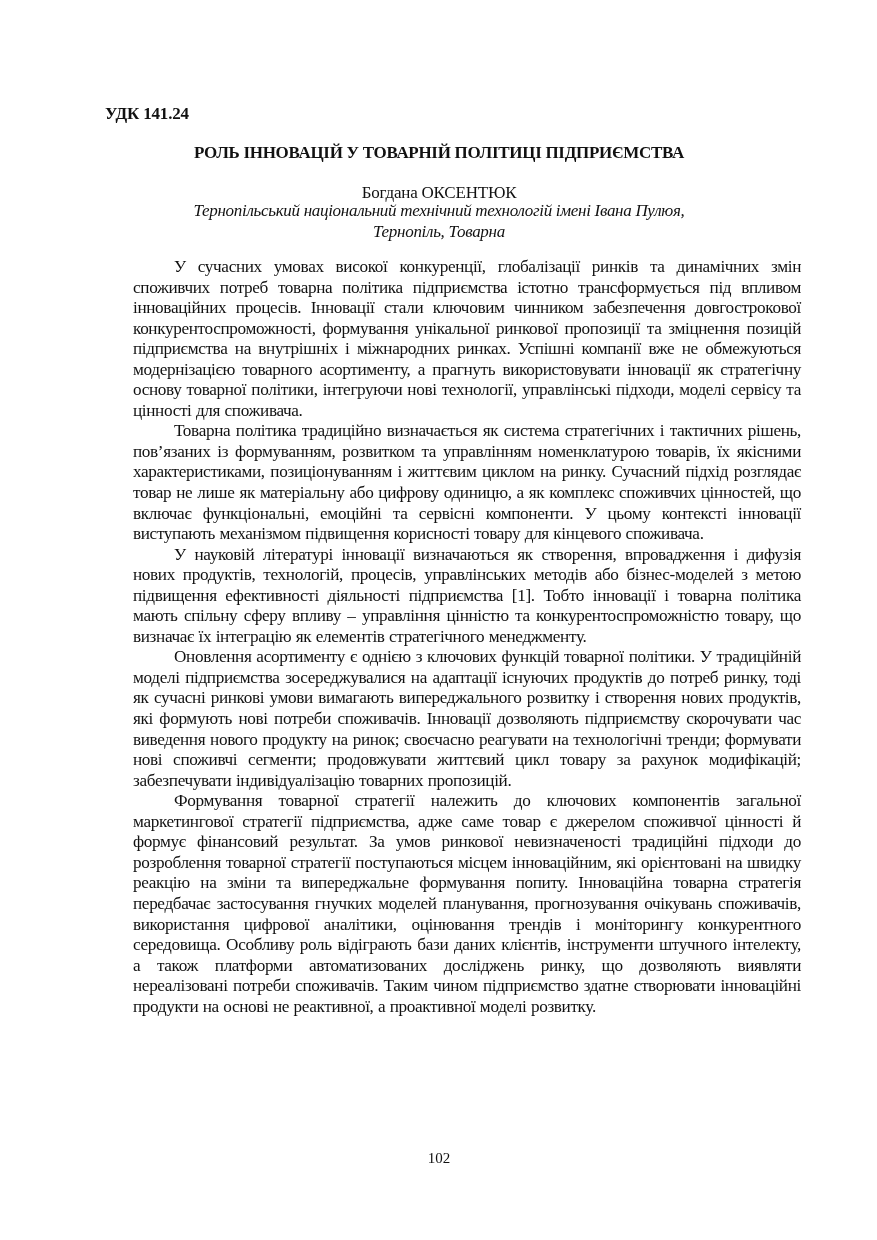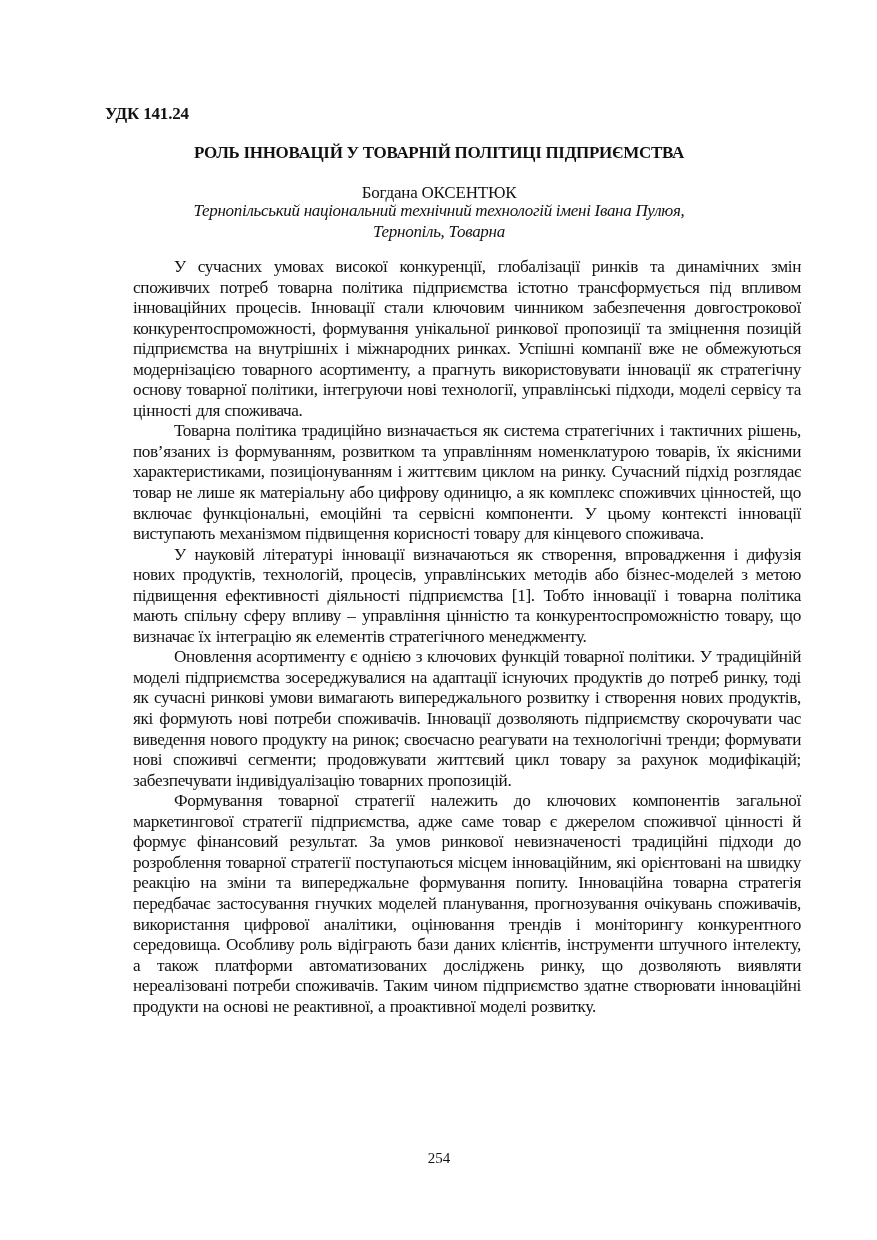--- a/index.html
+++ b/index.html
@@ -26,14 +26,14 @@
     <span>Тернопільський національний технічний технологій імені Івана Пулюя,</span>
     <span>Тернопіль, Товарна</span>
   </div>
   <div class="body">
     <p>У сучасних умовах високої конкуренції, глобалізації ринків та динамічних змін споживчих потреб товарна політика підприємства істотно трансформується під впливом інноваційних процесів. Інновації стали ключовим чинником забезпечення довгострокової конкурентоспроможності, формування унікальної ринкової пропозиції та зміцнення позицій підприємства на внутрішніх і міжнародних ринках. Успішні компанії вже не обмежуються модернізацією товарного асортименту, а прагнуть використовувати інновації як стратегічну основу товарної політики, інтегруючи нові технології, управлінські підходи, моделі сервісу та цінності для споживача.</p>
     <p>Товарна політика традиційно визначається як система стратегічних і тактичних рішень, пов’язаних із формуванням, розвитком та управлінням номенклатурою товарів, їх якісними характеристиками, позиціонуванням і життєвим циклом на ринку. Сучасний підхід розглядає товар не лише як матеріальну або цифрову одиницю, а як комплекс споживчих цінностей, що включає функціональні, емоційні та сервісні компоненти. У цьому контексті інновації виступають механізмом підвищення корисності товару для кінцевого споживача.</p>
     <p>У науковій літературі інновації визначаються як створення, впровадження і дифузія нових продуктів, технологій, процесів, управлінських методів або бізнес-моделей з метою підвищення ефективності діяльності підприємства [1]. Тобто інновації і товарна політика мають спільну сферу впливу – управління цінністю та конкурентоспроможністю товару, що визначає їх інтеграцію як елементів стратегічного менеджменту.</p>
     <p>Оновлення асортименту є однією з ключових функцій товарної політики. У традиційній моделі підприємства зосереджувалися на адаптації існуючих продуктів до потреб ринку, тоді як сучасні ринкові умови вимагають випереджального розвитку і створення нових продуктів, які формують нові потреби споживачів. Інновації дозволяють підприємству скорочувати час виведення нового продукту на ринок; своєчасно реагувати на технологічні тренди; формувати нові споживчі сегменти; продовжувати життєвий цикл товару за рахунок модифікацій; забезпечувати індивідуалізацію товарних пропозицій.</p>
     <p>Формування товарної стратегії належить до ключових компонентів загальної маркетингової стратегії підприємства, адже саме товар є джерелом споживчої цінності й формує фінансовий результат. За умов ринкової невизначеності традиційні підходи до розроблення товарної стратегії поступаються місцем інноваційним, які орієнтовані на швидку реакцію на зміни та випереджальне формування попиту. Інноваційна товарна стратегія передбачає застосування гнучких моделей планування, прогнозування очікувань споживачів, використання цифрової аналітики, оцінювання трендів і моніторингу конкурентного середовища. Особливу роль відіграють бази даних клієнтів, інструменти штучного інтелекту, а також платформи автоматизованих досліджень ринку, що дозволяють виявляти нереалізовані потреби споживачів. Таким чином підприємство здатне створювати інноваційні продукти на основі не реактивної, а проактивної моделі розвитку.</p>
   </div>
-  <div class="pageno">254</div>
+  <div class="pageno">102</div>
 </div>
 
 </body></html>

